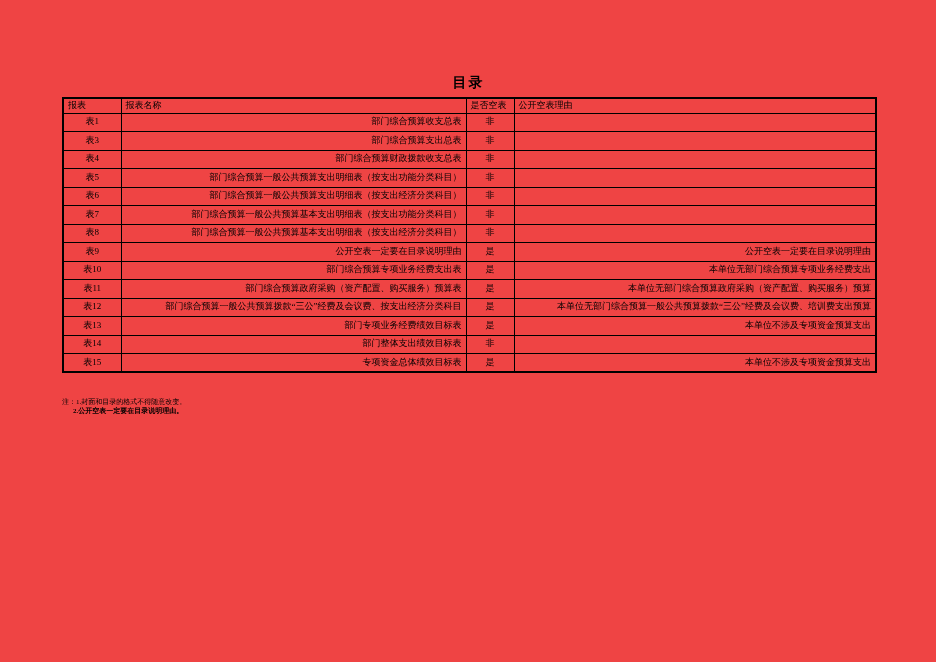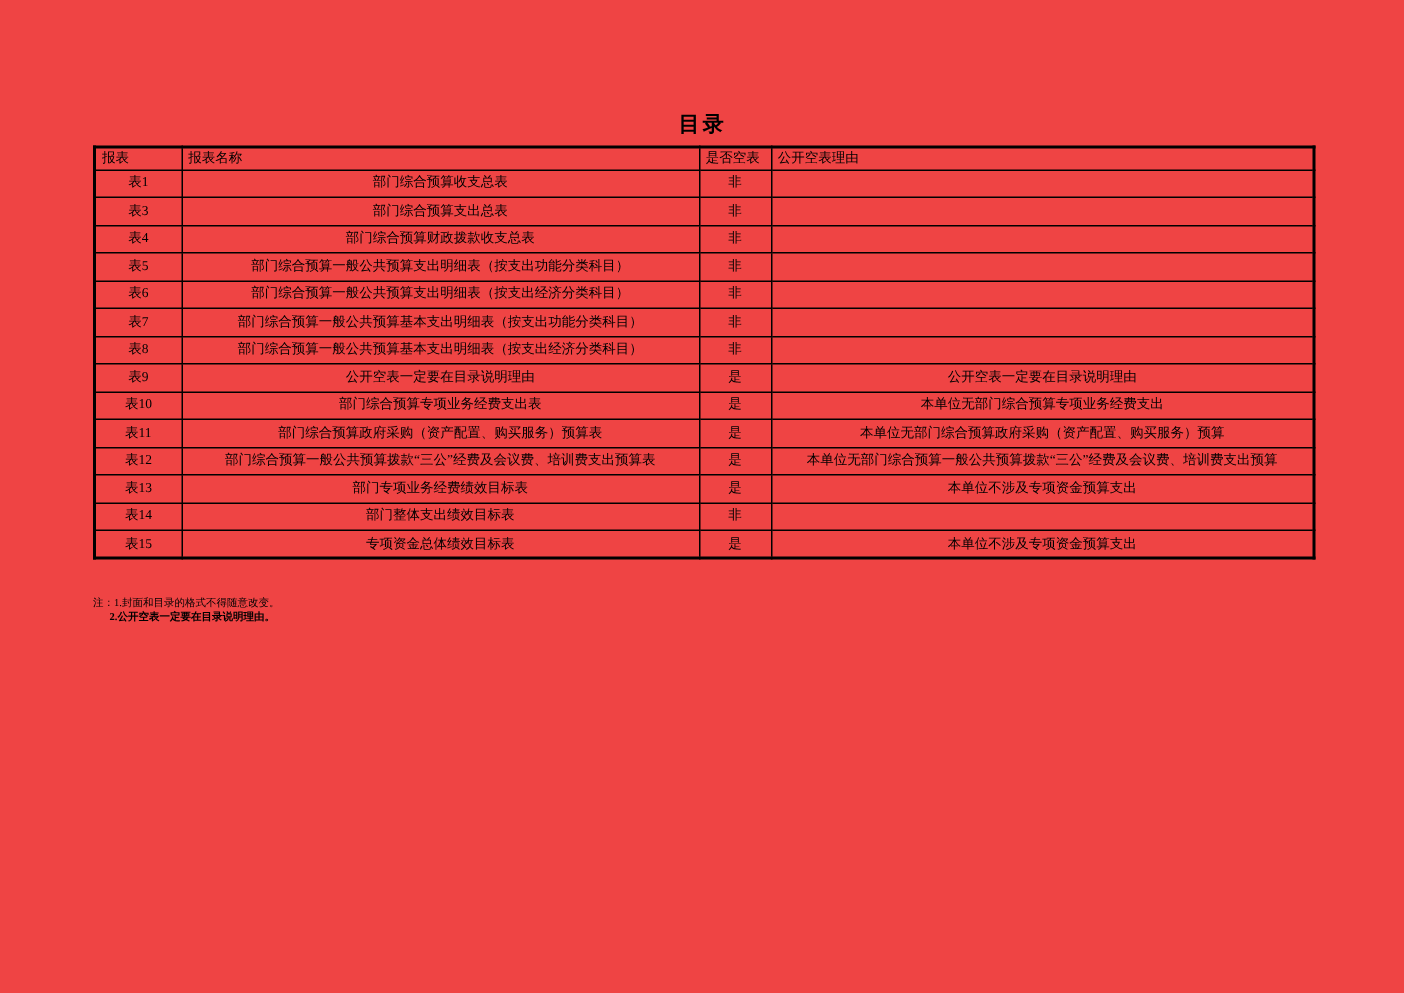--- a/index.html
+++ b/index.html
@@ -38,21 +38,21 @@
     line-height: 1.1;
     padding: 0 4px;
     overflow: hidden;
     white-space: nowrap;
     font-weight: normal;
     vertical-align: middle;
   }
   table.toc th { height: 15px; text-align: left; }
   table.toc td { height: 18.5px; margin-left: 18px; }
   td.center, th.center { text-align: center; }
-  td.left { text-align: center; }
+  td.left { text-align: right; }
   col.c1 { width: 58px; }
   col.c2 { width: 345px; }
   col.c3 { width: 48px; }
   col.c4 { width: 362px; }
   .notes {
     position: absolute;
     left: 62px; top: 398px;
     font-size: 7px;
     line-height: 9px;
     color: #000;
@@ -137,21 +137,21 @@
           <td class="left">本单位无部门综合预算专项业务经费支出</td>
         </tr>
         <tr>
           <td class="center">表11</td>
           <td class="left">部门综合预算政府采购（资产配置、购买服务）预算表</td>
           <td class="center">是</td>
           <td class="left">本单位无部门综合预算政府采购（资产配置、购买服务）预算</td>
         </tr>
         <tr>
           <td class="center">表12</td>
-          <td class="left">部门综合预算一般公共预算拨款“三公”经费及会议费、培训费支出预算表</td>
+          <td class="left">部门综合预算一般公共预算拨款“三公”经费及会议费、按支出经济分类科目</td>
           <td class="center">是</td>
           <td class="left">本单位无部门综合预算一般公共预算拨款“三公”经费及会议费、培训费支出预算</td>
         </tr>
         <tr>
           <td class="center">表13</td>
           <td class="left">部门专项业务经费绩效目标表</td>
           <td class="center">是</td>
           <td class="left">本单位不涉及专项资金预算支出</td>
         </tr>
         <tr>

